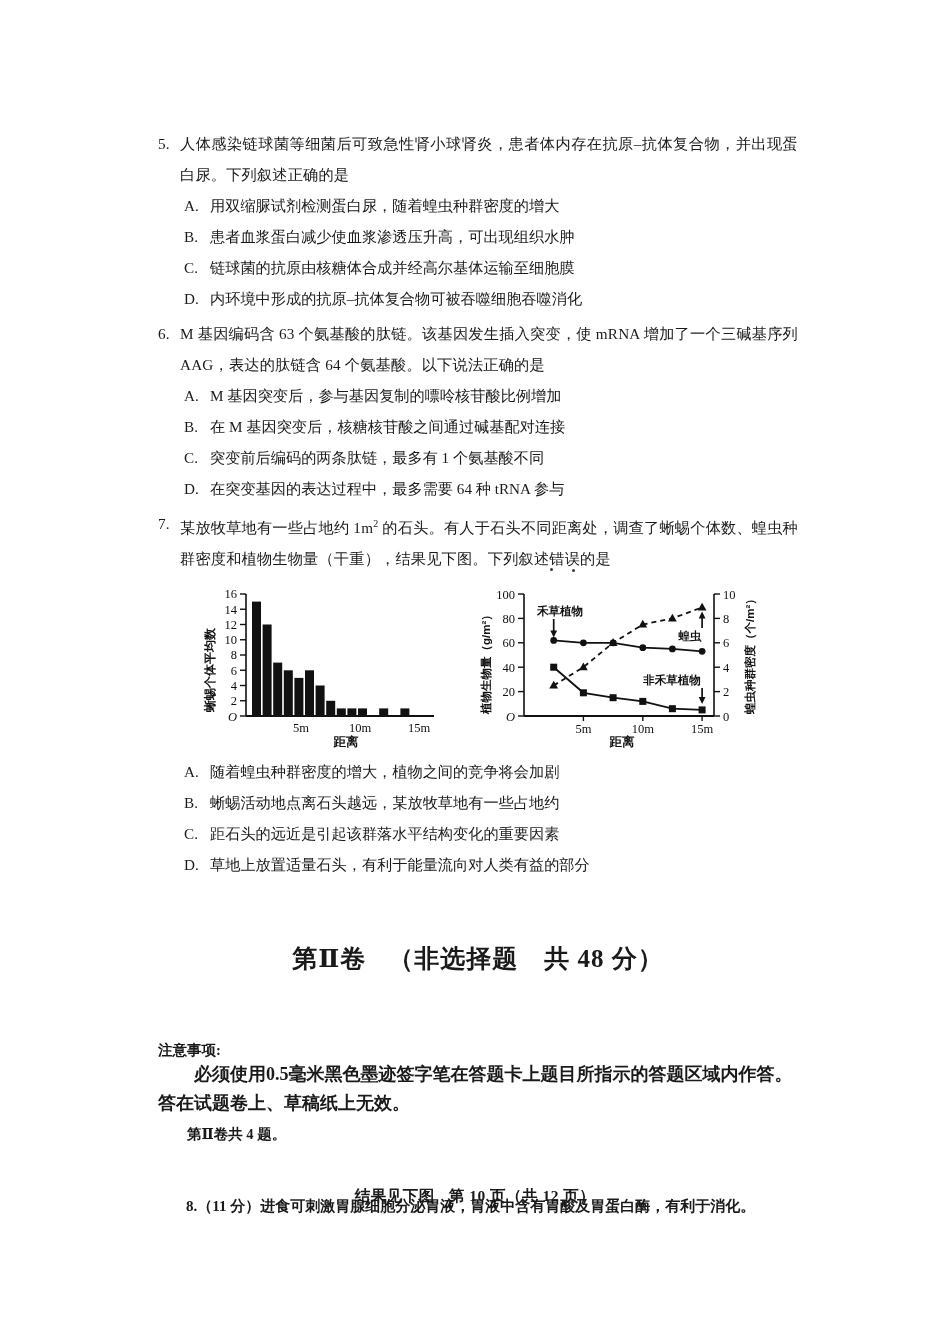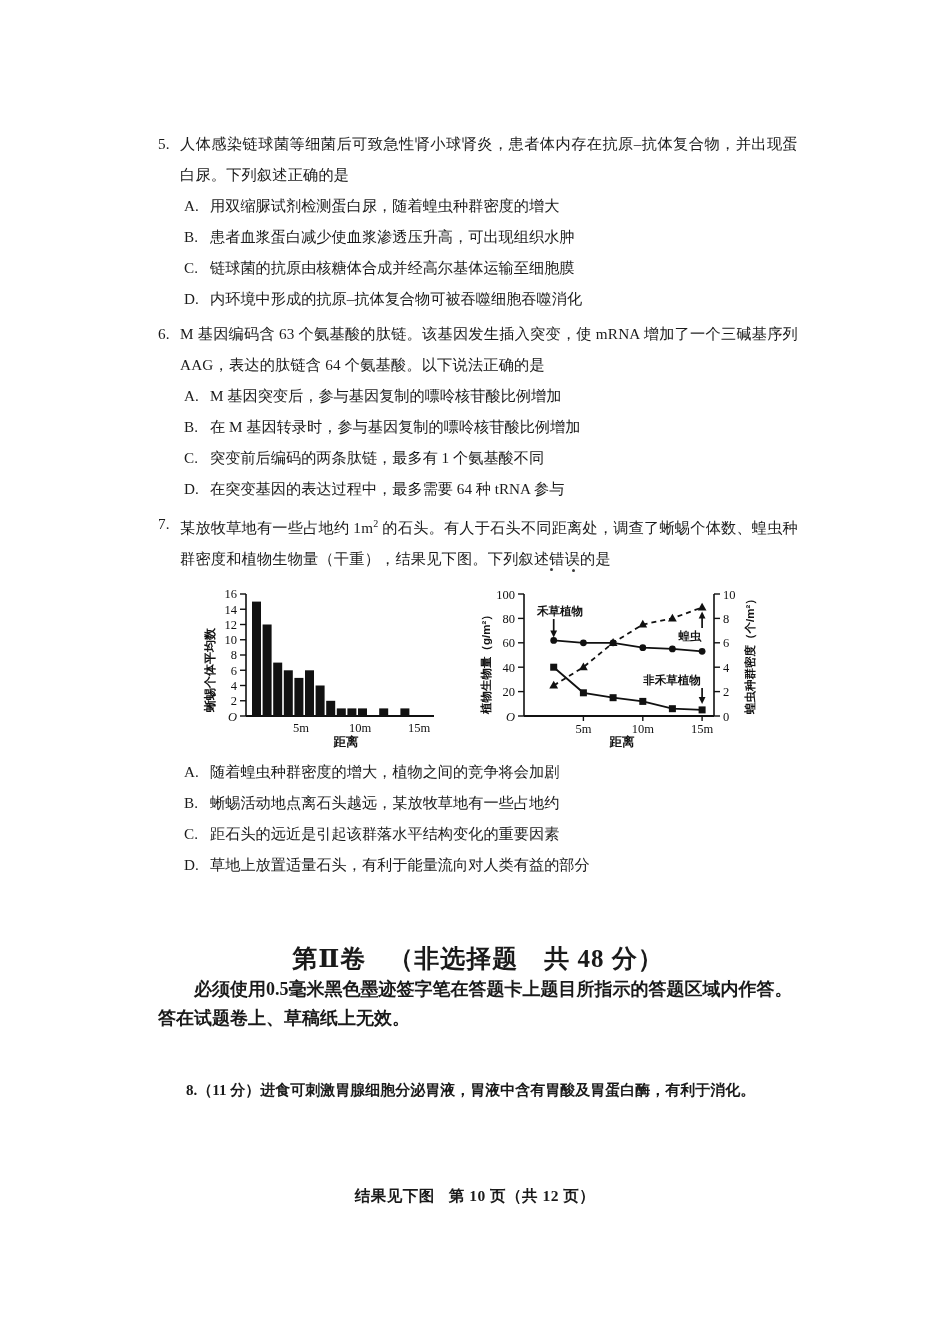--- a/index.html
+++ b/index.html
@@ -162,21 +162,21 @@
       <div class="q-stem">
         <span class="q-num">6.</span>
         <span class="q-text">M 基因编码含 63 个氨基酸的肽链。该基因发生插入突变，使 mRNA 增加了一个三碱基序列 AAG，表达的肽链含 64 个氨基酸。以下说法正确的是</span>
       </div>
       <div class="opt">
         <span class="opt-letter">A.</span>
         <span class="opt-text">M 基因突变后，参与基因复制的嘌呤核苷酸比例增加</span>
       </div>
       <div class="opt">
         <span class="opt-letter">B.</span>
-        <span class="opt-text">在 M 基因转录时，参与基因复制的嘌呤核苷酸比例增加</span>
+        <span class="opt-text">在 M 基因突变后，核糖核苷酸之间通过碱基配对连接</span>
       </div>
       <div class="opt">
         <span class="opt-letter">C.</span>
         <span class="opt-text">突变前后编码的两条肽链，最多有 1 个氨基酸不同</span>
       </div>
       <div class="opt">
         <span class="opt-letter">D.</span>
         <span class="opt-text">在突变基因的表达过程中，最多需要 64 种 tRNA 参与</span>
       </div>
     </div>
@@ -373,21 +373,23 @@
       <div class="opt">
         <span class="opt-letter">D.</span>
         <span class="opt-text">草地上放置适量石头，有利于能量流向对人类有益的部分</span>
       </div>
     </div>
 
     <div class="section-head">
       <span>第Ⅱ卷</span><span class="gap"></span><span>（非选择题　共 48 分）</span>
     </div>
 
+    <div class="notice-title">注意事项:</div>
     <div class="notice-body">必须使用0.5毫米黑色墨迹签字笔在答题卡上题目所指示的答题区域内作答。答在试题卷上、草稿纸上无效。</div>
+    <div class="notice-body2">第Ⅱ卷共 4 题。</div>
 
     <div class="q8">
       <div><span>8.</span><span>（11 分）</span><span>进食可刺激胃腺细胞分泌胃液，胃液中含有胃酸及胃蛋白酶，有利于消化。</span></div>
     </div>
 
   </div>
 
   <div class="footer">
     <span>结果见下图</span><span class="sp"></span><span>第 10 页（共 12 页）</span>
   </div>

